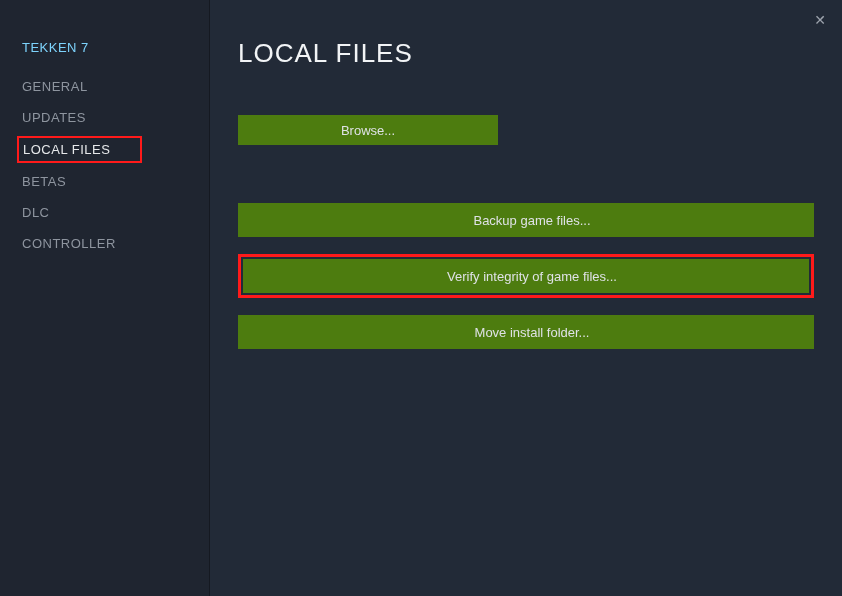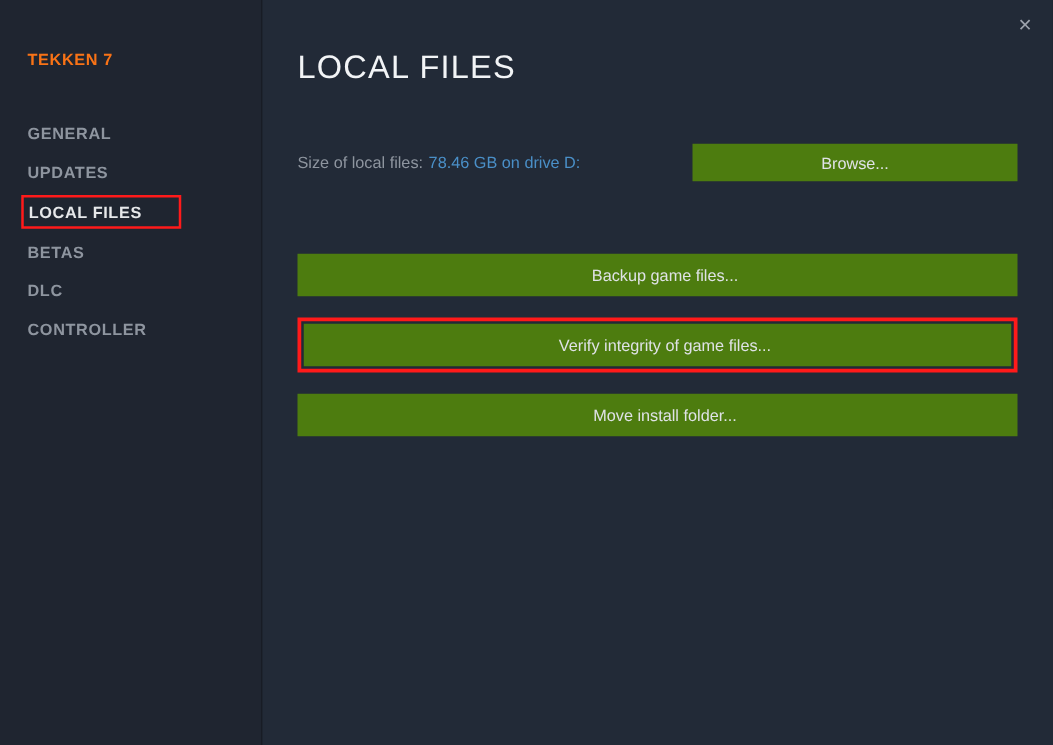--- a/index.html
+++ b/index.html
@@ -20,33 +20,32 @@
       width: 100%;
       height: 100%;
     }
     .sidebar {
       width: 210px;
       background: #1f2530;
       padding: 40px 0 0 22px;
       border-right: 1px solid rgba(0,0,0,0.3);
     }
     .game-title {
-      color: #f97316;
+      color: #7dd3fc;
       font-size: 13px;
-      font-weight: 700;
-      margin-bottom: 36px;
+      font-weight: 400;
+      margin-bottom: 16px;
       letter-spacing: 0.5px;
     }
     .nav-item {
       color: #8e959f;
       font-size: 13px;
       padding: 8px 0;
       cursor: pointer;
       letter-spacing: 0.5px;
-      font-weight: bold;
     }
     .nav-item.active {
       color: #e6e8ea;
     }
     .nav-local-files-wrap {
       display: inline-block;
       border: 2px solid #ff1a1a;
       padding: 4px 30px 4px 4px;
       margin: 3px 0 3px -5px;
     }
@@ -137,25 +136,20 @@
     <div class="nav-item">DLC</div>
     <div class="nav-item">CONTROLLER</div>
   </div>
 
   <div class="content">
     <div class="close-btn">✕</div>
 
     <h1 class="page-title">LOCAL FILES</h1>
 
     <div class="size-row">
-      <div>
-        <span class="size-text">Size of local files:</span>
-        <span> </span>
-        <span class="size-value">78.46 GB on drive D:</span>
-      </div>
       <button class="btn btn-browse">Browse...</button>
     </div>
 
     <button class="btn btn-full">Backup game files...</button>
 
     <div class="btn-verify-wrap">
       <button class="btn btn-full">Verify integrity of game files...</button>
     </div>
 
     <button class="btn btn-full">Move install folder...</button>

